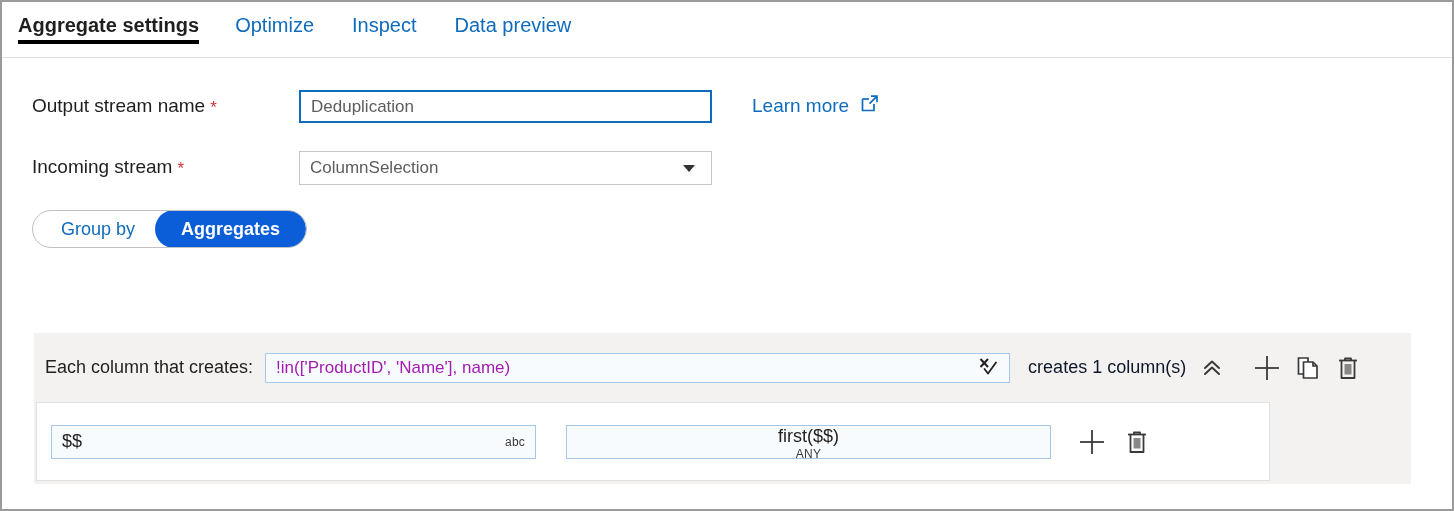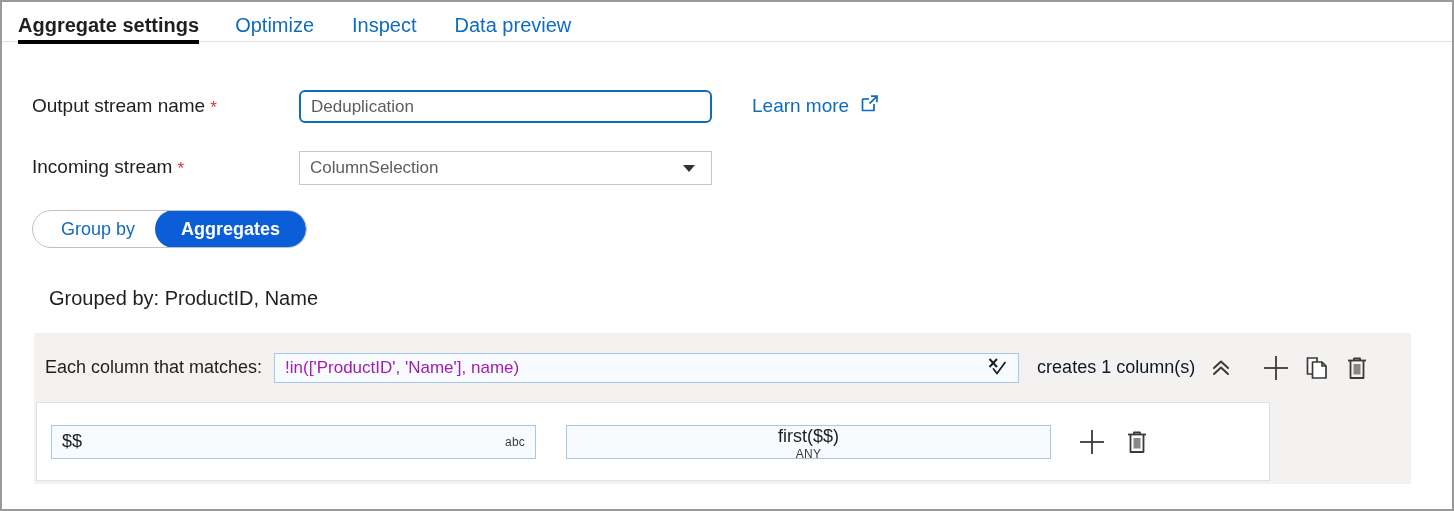--- a/index.html
+++ b/index.html
@@ -23,21 +23,21 @@
     border-top: 2px solid #9a9a9a;
     border-right: 2px solid #9a9a9a;
     border-bottom: 2px solid #9a9a9a;
     background: #ffffff;
   }
 
   
   .tabstrip {
     position: absolute;
     left: 0; top: 0;
-    width: 1450px; height: 40px;
+    width: 1450px; height: 56px;
     border-bottom: 1px solid #e1e1e1;
     background: #ffffff;
   }
   .tabs {
     position: absolute;
     left: 16px; top: 0;
     display: flex;
     align-items: flex-start;
     height: 50px;
   }
@@ -293,21 +293,21 @@
       <div class="tab">
         <span>Data preview</span>
       </div>
     </div>
   </div>
 
   <div class="form-row" style="left:30px; top:93px;">
     <span class="field-label">Output stream name</span>
     <span class="req-star">*</span>
   </div>
-  <input class="text-input" style="left: 297px; top: 88px; border-radius: 6px;" value="Deduplication">
+  <input class="text-input" style="left: 297px; top: 88px;" value="Deduplication">
 
   <a class="learn-more" style="left:750px; top:92px;">
     <span>Learn more</span>
     <span class="ext-icon">
       <svg width="19" height="19" viewBox="0 0 19 19">
         <path d="M2.5,5 L2.5,16.5 L14,16.5 L14,10" fill="none" stroke="#0f6cbd" stroke-width="1.7"></path>
         <path d="M2.5,5 L9,5" fill="none" stroke="#0f6cbd" stroke-width="1.7"></path>
         <path d="M11,2.2 L17,2.2 L17,8.2" fill="none" stroke="#0f6cbd" stroke-width="1.7"></path>
         <path d="M16.6,2.6 L9.5,9.7" fill="none" stroke="#0f6cbd" stroke-width="1.7"></path>
       </svg>
@@ -325,26 +325,25 @@
 
   <div class="pill-group" style="left:30px; top:208px;">
     <div class="pill inactive">
       <span>Group by</span>
     </div>
     <div class="pill active">
       <span>Aggregates</span>
     </div>
   </div>
 
-  <div class="grouped-by" style="left:47px; top:285px;">Grouped by: ProductID, Name</div>
 
   <div class="gray-panel">
 
     <div class="match-row">
-      <span class="match-label">Each column that matches:</span>
+      <span class="match-label">Each column that creates:</span>
 
       <div class="expr-input">
         <span class="expr-text">!in(['ProductID', 'Name'], name)</span>
         <span class="expr-icon">
           <svg width="22" height="22" viewBox="0 0 22 22">
             <path d="M3.5,4 L11,12" fill="none" stroke="#201f1e" stroke-width="2"></path>
             <path d="M11,4 L3.5,12" fill="none" stroke="#201f1e" stroke-width="2"></path>
             <path d="M7.5,14 L11,18.5 L19,7.5" fill="none" stroke="#201f1e" stroke-width="1.8" stroke-linecap="round" stroke-linejoin="round"></path>
           </svg>
         </span>

